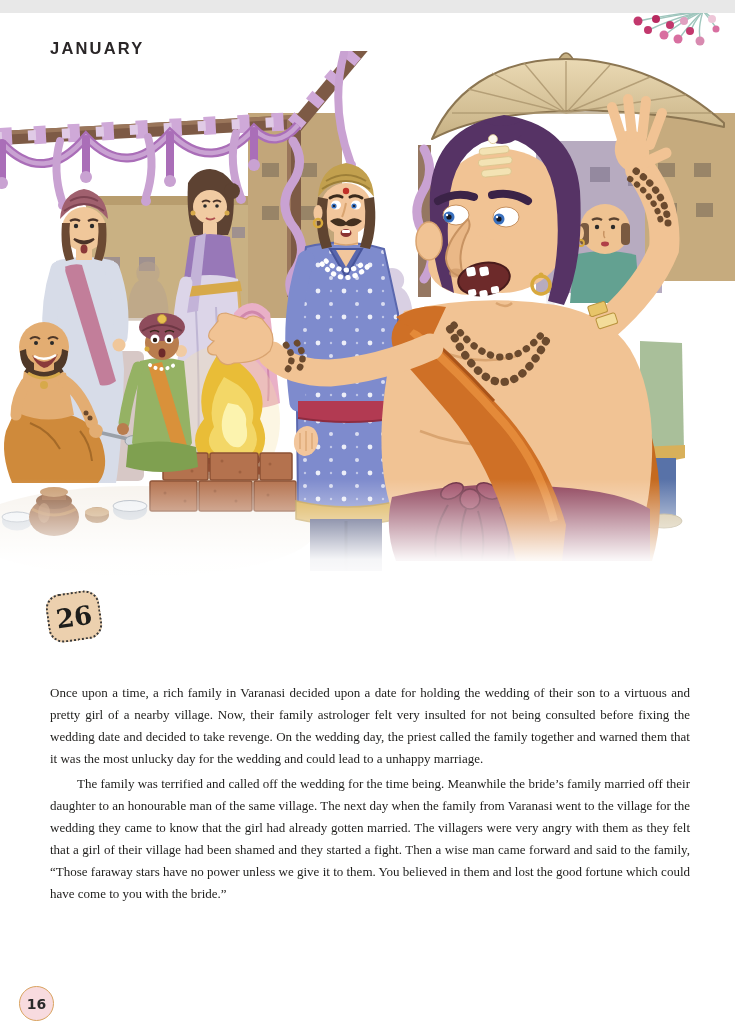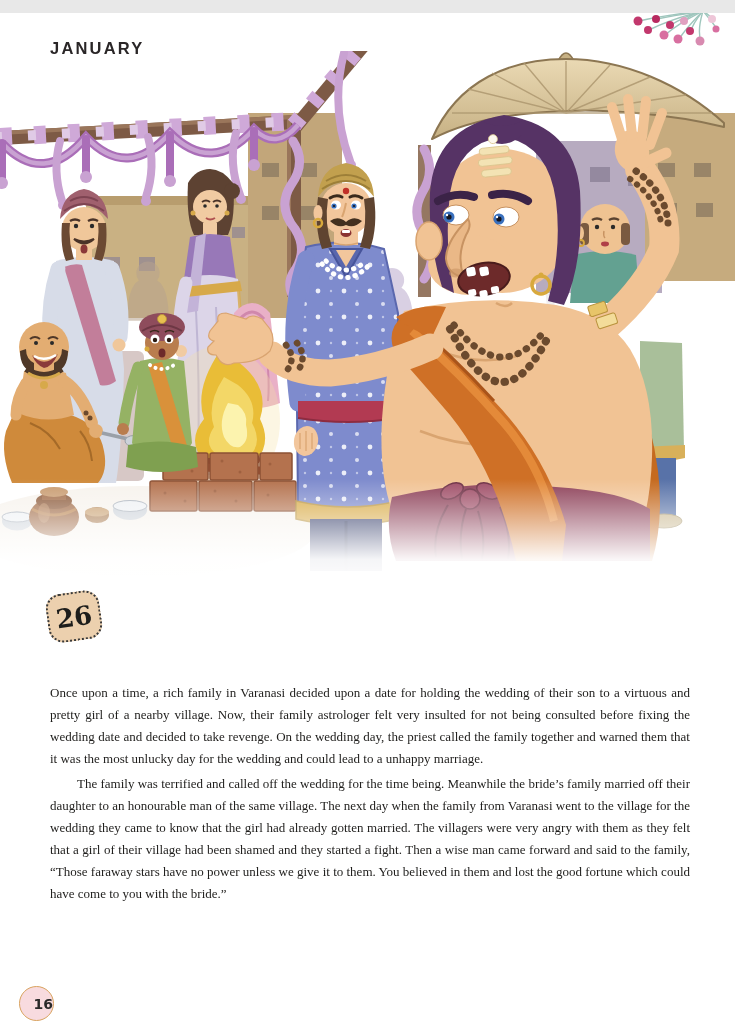--- a/index.html
+++ b/index.html
@@ -28,21 +28,21 @@
   }
   .bodytext {
     position:absolute; left:50px; top:669px; width:640px;
     font-size:13px; line-height:22px; text-align:justify; color:#1e1d1b;
   }
   .bodytext p { margin:0; }
   .bodytext p.indent { margin-top:3px; text-indent:27px; }
   .pagenum {
     position:absolute; left:19px; top:973px; width:35px; height:35px;
     border-radius:50%; background:#f8dbdf; border:1.6px solid #d9a35f;
-    display:flex; align-items:center; justify-content:flex-end; box-sizing:border-box;
+    display:flex; align-items:center; justify-content:center; box-sizing:border-box;
     font-family:"DejaVu Sans", sans-serif; font-size:14px; font-weight:700; color:#2a2a2a;
   }
 </style>
 </head>
 <body>
 
 <div class="page">
 
   <div class="month">JANUARY</div>
 

